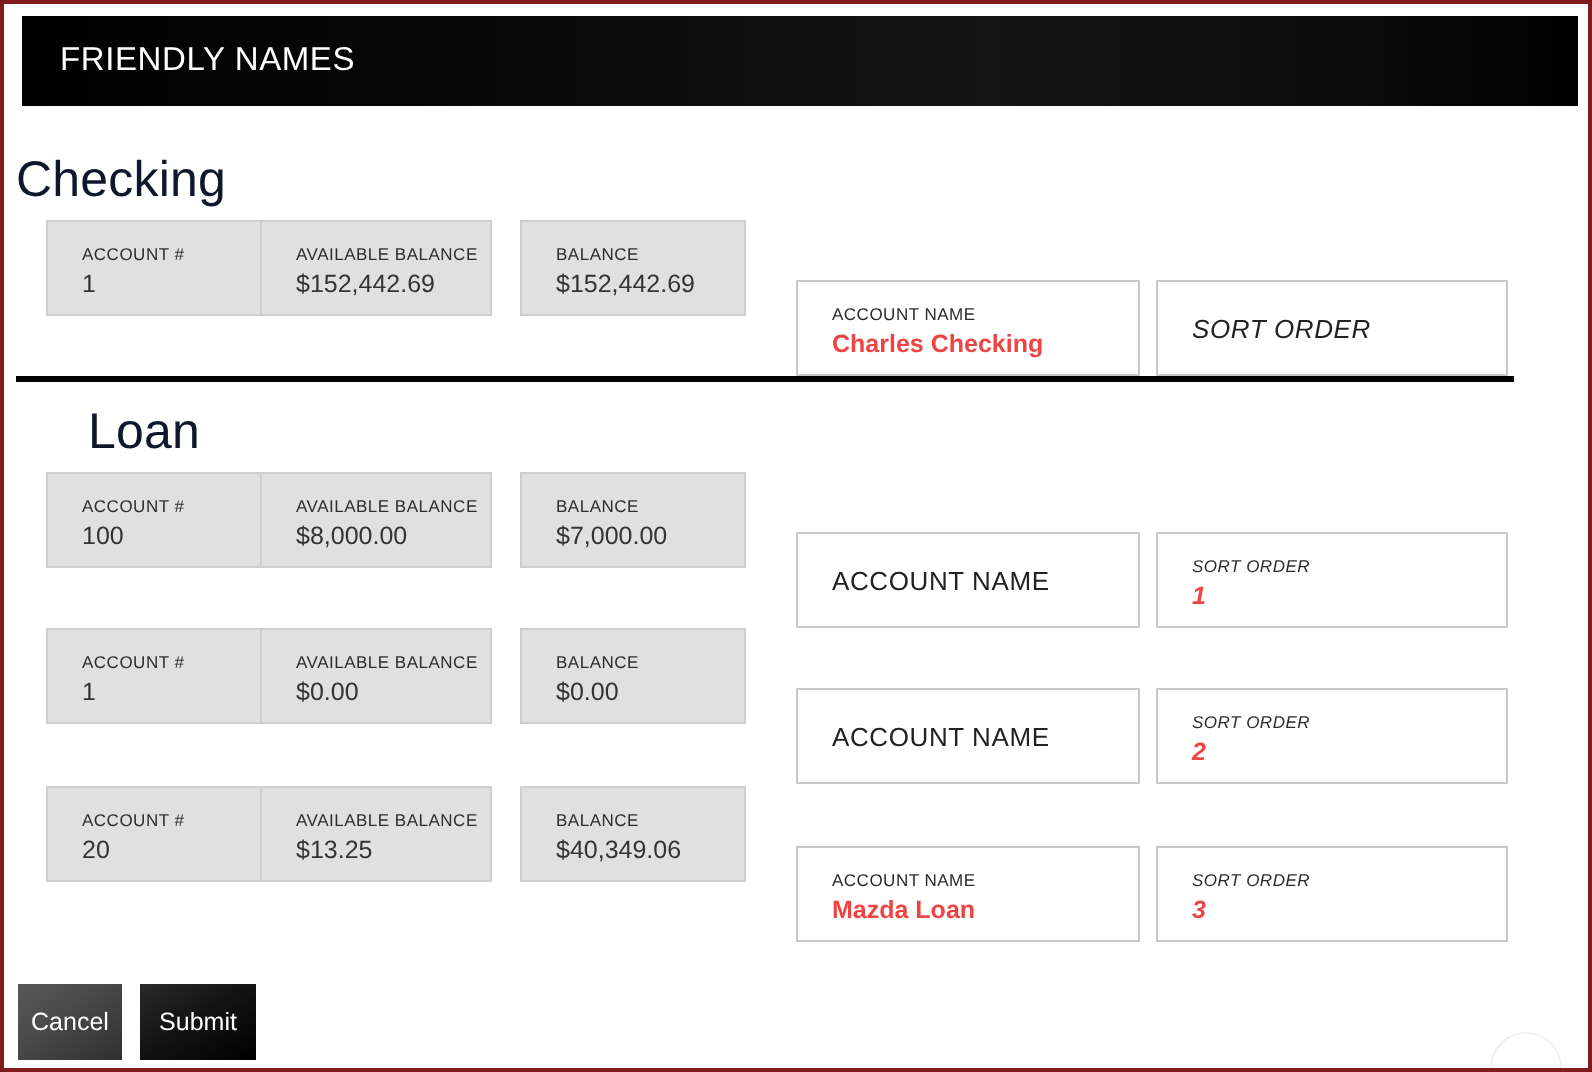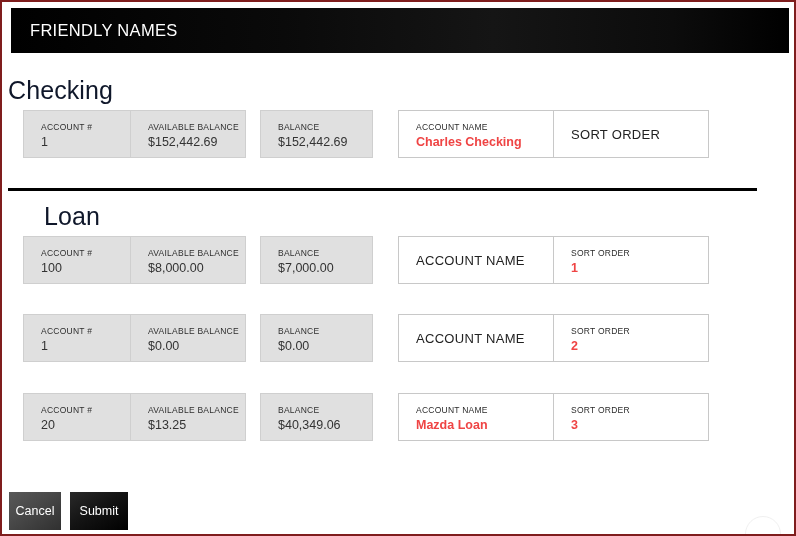--- a/index.html
+++ b/index.html
@@ -80,28 +80,29 @@
 
   
   .field.readonly {
     background: #e0e0e0;
     border: 1px solid #cfcfcf;
   }
   
   .field.editable {
     background: #ffffff;
     border: 1px solid #c8c8c8;
+    margin-top: 30px;
   }
 
   
   .col-account  { left: 9px;   width: 117px; margin-left: 12px; }
   .col-avail    { left: 128px; width: 116px; }
   .col-balance  { left: 258px; width: 113px; text-align: right; }
   .col-name     { left: 396px; width: 172px; }
-  .col-sort     { left: 551px; width: 156px; }
+  .col-sort     { left: 576px; width: 176px; font-style: italic; }
 
   .field-inner {
     position: relative;
     width: 100%;
     height: 100%;
   }
 
   
   .f-label {
     position: absolute;

